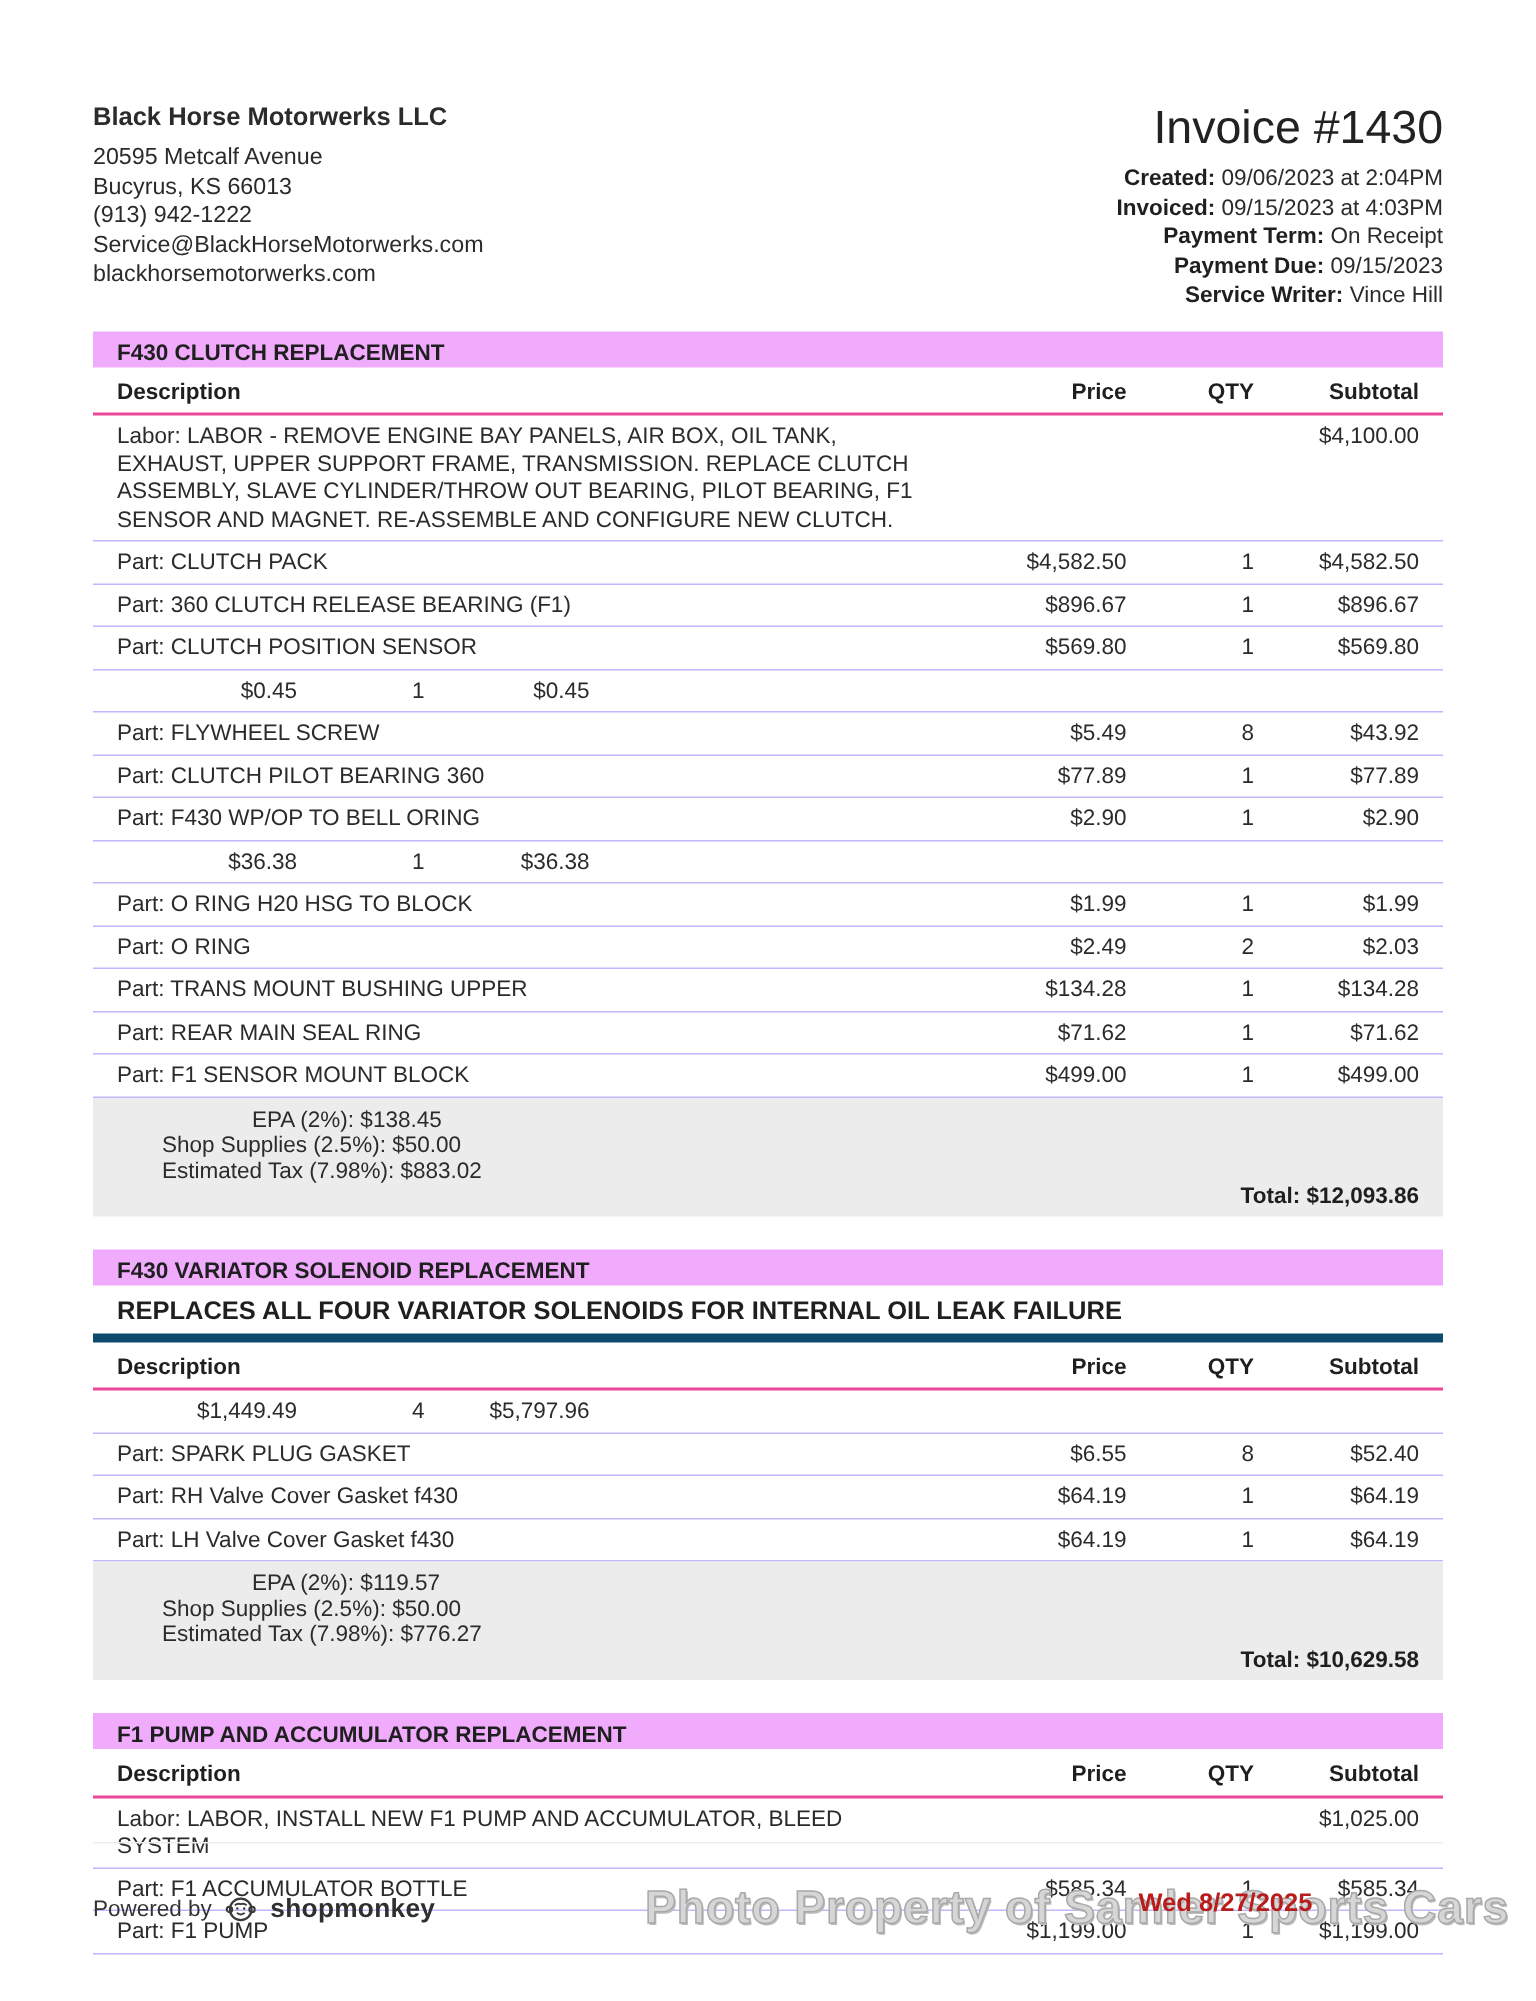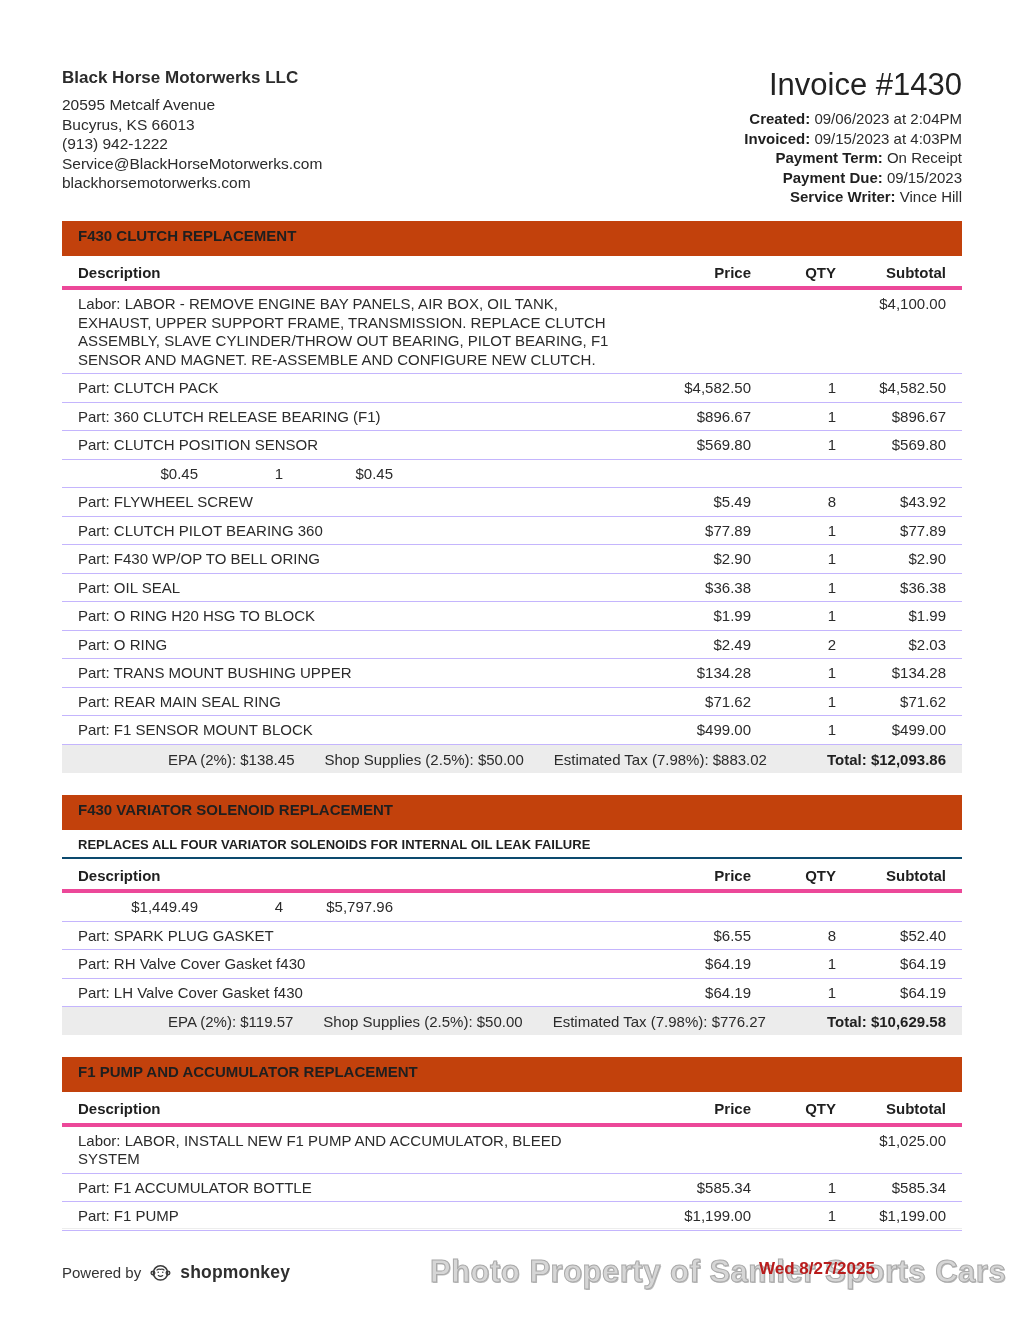--- a/index.html
+++ b/index.html
@@ -18,40 +18,40 @@
   .biz-line { font-size:15.5px; line-height:19.5px; }
   .inv { text-align:right; }
   .inv-title { font-size:31px; line-height:34px; margin-bottom:7px; color:#222; }
   .meta-line { font-size:15px; line-height:19.5px; }
   .meta-line b { color:#1f1f1f; }
 
   
   #sections { margin-top:14px; }
   .svc { margin-bottom:22px; }
   .sec-title {
-    background:#c2410c; font-weight:bold; font-size:15px;
-    padding:6px 16px 12px; color:#1f1f1f;
+    background:#f0abfc; font-weight:bold; font-size:15px;
+    padding:6px 16px 1px; color:#1f1f1f;
   }
   .sec-subtitle {
-    font-weight:bold; font-size:13px; padding:7px 16px 5px;
-    border-bottom:2px solid #0c4a6e; color:#1f1f1f;
+    font-weight:bold; font-size:17px; padding:7px 16px 5px;
+    border-bottom:6px solid #0c4a6e; color:#1f1f1f;
   }
   .row {
     display:flex; align-items:flex-start;
     padding:5px 16px 4px; font-size:15px; line-height:18.5px;
     border-bottom:1px solid #c4b5fd;
   }
-  .row.thead { font-weight:bold; margin-top:3px; border-bottom:4px solid #ec4899; color:#1f1f1f; }
+  .row.thead { font-weight:bold; margin-top:3px; border-bottom:2px solid #ec4899; color:#1f1f1f; }
   .c-desc { flex:1 1 auto; max-width:620px; padding-right:20px; }
   .c-price { width:120px; text-align:right; flex:0 0 auto; }
   .c-qty { width:85px; text-align:right; flex:0 0 auto; }
   .c-sub { width:110px; text-align:right; flex:0 0 auto; }
   .totals {
     background:#ececec; display:flex; align-items:flex-start;
-    font-size:15px; padding:6px 16px 5px;
+    font-size:15px; padding:6px 16px 5px;flex-direction:column;
   }
   .totals .fee { margin-left:30px; }
   .totals .fee:first-child { margin-left:90px; }
   .totals .total { margin-left:auto; font-weight:bold; color:#1f1f1f; }
 
   .cut-line { position:absolute; left:62px; right:62px; top:1228px; border-top:1px solid #ededed; }
 
   
   .footer { position:absolute; left:62px; top:1258px; width:910px; height:50px; }
   .powered { display:flex; align-items:center; gap:9px; font-size:15px; color:#333; padding-top:4px; }
@@ -143,21 +143,20 @@
             <div class="c-qty">1</div>
             <div class="c-sub">$77.89</div>
           </div>
         <div class="row">
             <div class="c-desc">Part: F430 WP/OP TO BELL ORING</div>
             <div class="c-price">$2.90</div>
             <div class="c-qty">1</div>
             <div class="c-sub">$2.90</div>
           </div>
         <div class="row">
-            <div class="c-desc">Part: OIL SEAL</div>
             <div class="c-price">$36.38</div>
             <div class="c-qty">1</div>
             <div class="c-sub">$36.38</div>
           </div>
         <div class="row">
             <div class="c-desc">Part: O RING H20 HSG TO BLOCK</div>
             <div class="c-price">$1.99</div>
             <div class="c-qty">1</div>
             <div class="c-sub">$1.99</div>
           </div>

